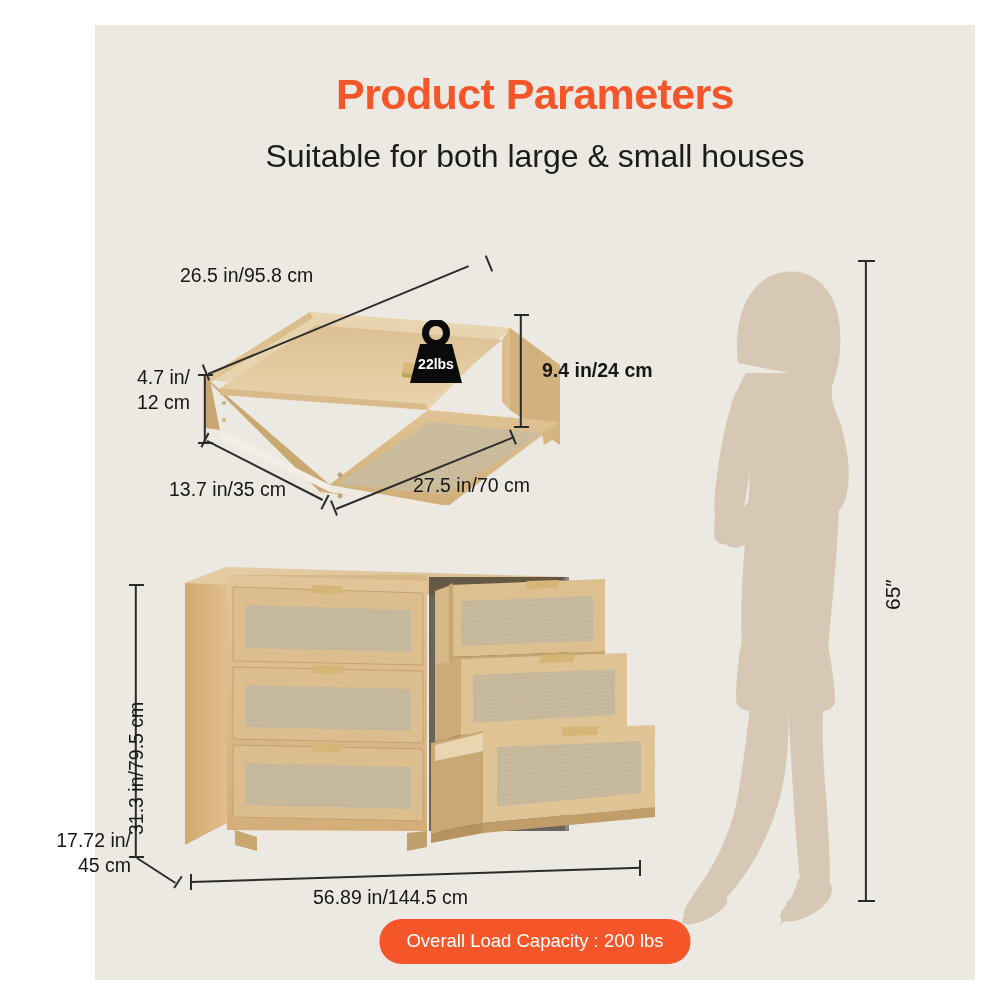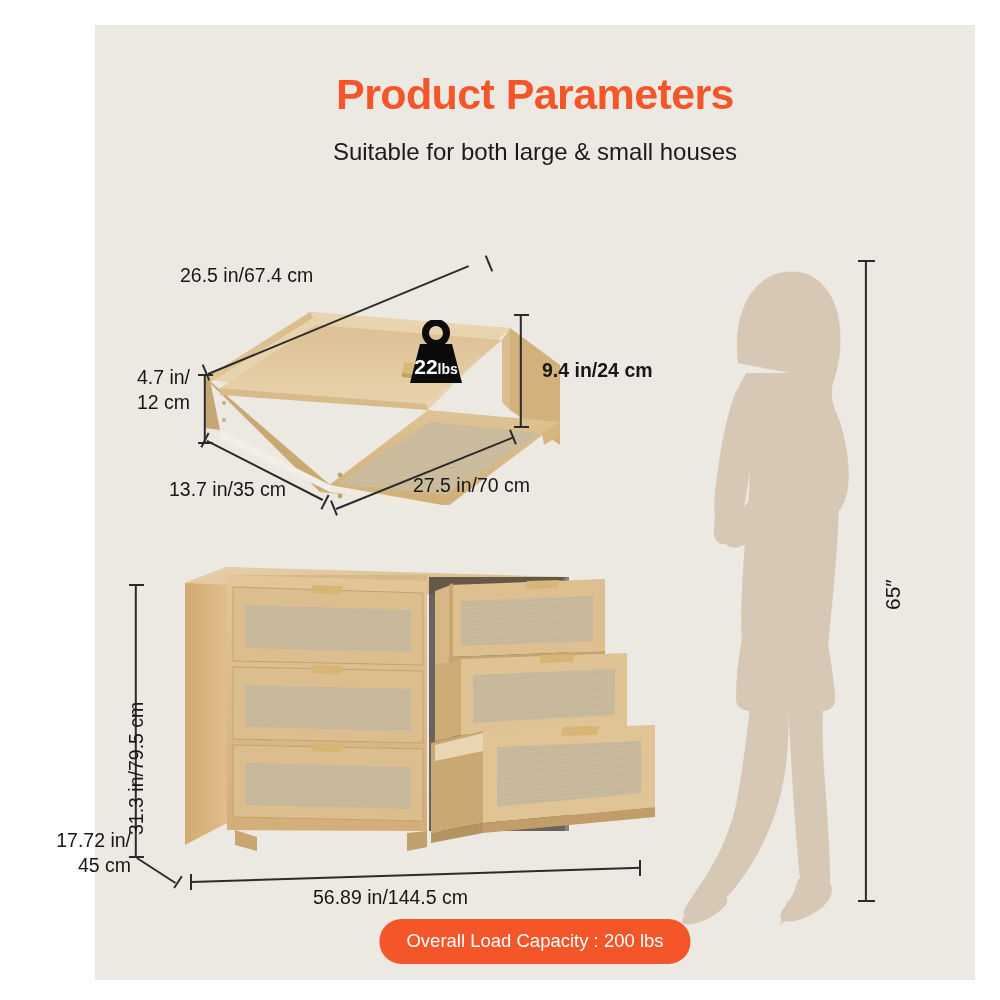--- a/index.html
+++ b/index.html
@@ -22,21 +22,21 @@
     position:absolute;left:0;top:45px;width:880px;
     text-align:center;
     font-size:43px;font-weight:bold;
     letter-spacing:-0.6px;
     color:#f4562a;
     white-space:nowrap;
   }
   .subtitle{
     position:absolute;left:0;top:113px;width:880px;
     text-align:center;
-    font-size:24px;color:#1b1b1b;font-weight:400;
+    font-size:32px;color:#1b1b1b;font-weight:400;
     white-space:nowrap;
   }
 
   
   .dim{
     position:absolute;
     font-size:19.5px;color:#171717;
     white-space:pre-line;
     line-height:1.28;
   }
@@ -143,29 +143,29 @@
         <polygon points="224,92 252,95 250,106 222,103" fill="#d8b978"></polygon>
         <polygon points="222,103 250,106 250,110 222,107" fill="#c0a261"></polygon>
       </svg>
 
       <div id="weight-badge">
         <svg width="68" height="70" viewBox="0 0 68 70">
           <circle cx="34" cy="13" r="10.5" fill="none" stroke="#0b0b0b" stroke-width="7"></circle>
           <path d="M18 24 H50 L60 63 H8 Z" fill="#0b0b0b"></path>
         </svg>
         <div style="position:absolute;left:0;top:36px;width:68px;text-align:center;color:#fff;line-height:1;">
-          <span style="font-size:21px;font-weight:bold;">22</span><span style="font-size:14px;font-weight:bold;">lbs</span>
+          <span style="font-size:14px;font-weight:bold;">22</span><span style="font-size:14px;font-weight:bold;">lbs</span>
         </div>
       </div>
     </div>
 
     <div class="rule" style="left:113px;top:348px;width:282px;height:1.6px;transform:rotate(-22.5deg);"></div>
     <div class="cap" style="left:110px;top:339px;width:1.6px;height:17px;transform:rotate(-22.5deg);"></div>
     <div class="cap" style="left:393px;top:230px;width:1.6px;height:17px;transform:rotate(-22.5deg);"></div>
-    <div class="dim" style="left:85px;top:238px;">26.5 in/67.4 cm</div>
+    <div class="dim" style="left:85px;top:238px;">26.5 in/95.8 cm</div>
 
     <div class="rule" style="left:110px;top:350px;width:68px;height:1.6px;transform:rotate(90deg);"></div>
     <div class="cap" style="left:103px;top:349px;width:15px;height:1.6px;"></div>
     <div class="cap" style="left:103px;top:417px;width:15px;height:1.6px;"></div>
     <div class="dim" style="left:7px;top:340px;text-align:right;width:88px;">4.7 in/
 12 cm</div>
 
     <div class="rule" style="left:426px;top:290px;width:112px;height:1.6px;transform:rotate(90deg);"></div>
     <div class="cap" style="left:419px;top:289px;width:15px;height:1.6px;"></div>
     <div class="cap" style="left:419px;top:401px;width:15px;height:1.6px;"></div>

